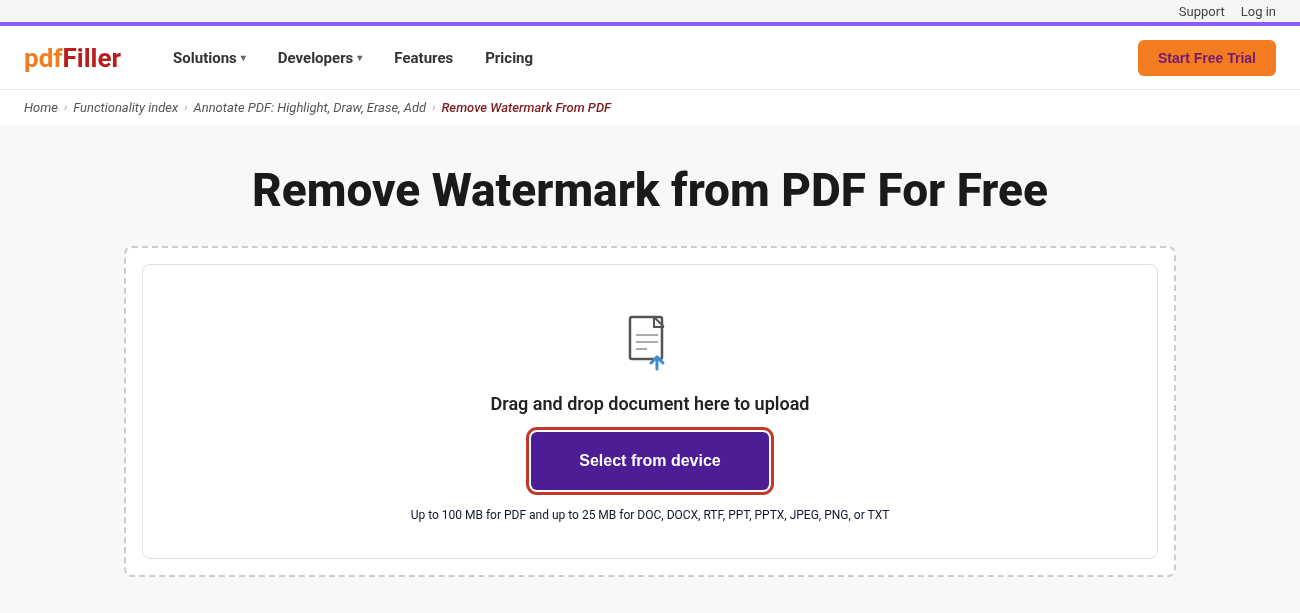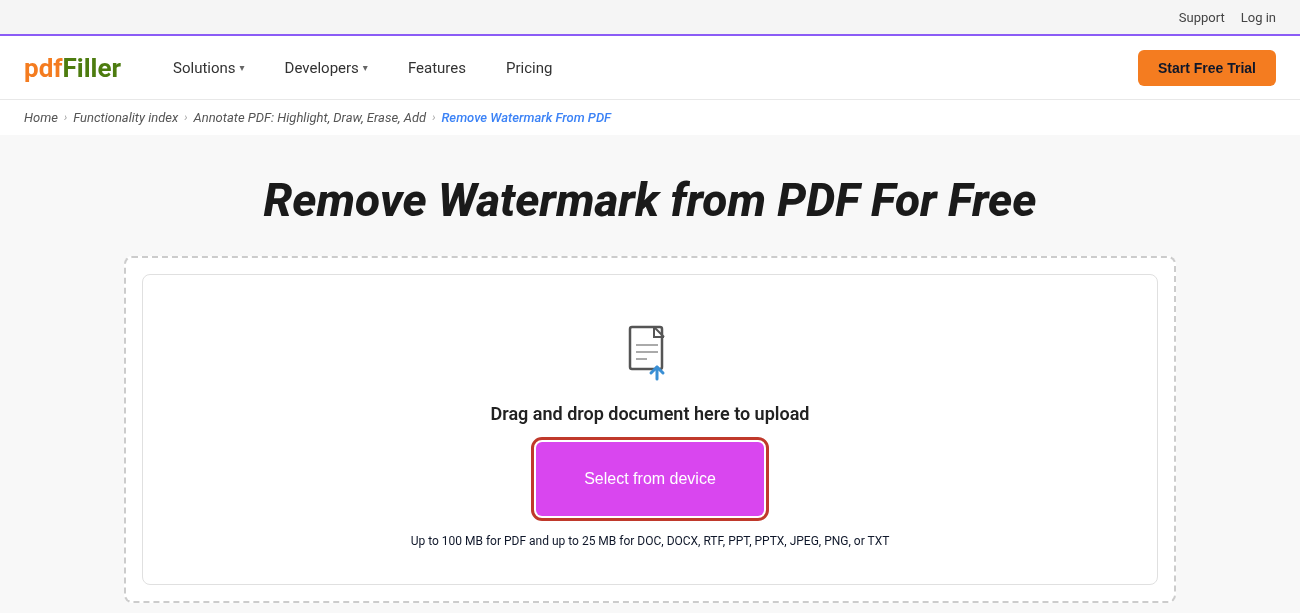--- a/index.html
+++ b/index.html
@@ -1,27 +1,27 @@
 <!DOCTYPE html>
 <html><head>
   <meta charset="utf-8">
   <style>
     * { margin: 0; padding: 0; box-sizing: border-box; }
     body { font-family: -apple-system, BlinkMacSystemFont, 'Segoe UI', Roboto, Arial, sans-serif; background: #fff; color: #333; }
 
     
     .top-bar {
       background: #f5f5f5;
-      border-bottom: 2px solid #8b5cf6;
+      border-bottom: 4px solid #8b5cf6;
       display: flex;
       justify-content: flex-end;
       align-items: center;
       padding: 4px 24px;
       gap: 16px;
-      height: 36px;
+      height: 26px;
     }
     .top-bar a {
       font-size: 13px;
       color: #444;
       text-decoration: none;
       cursor: pointer;
     }
 
     
     .navbar {
@@ -34,45 +34,46 @@
     }
     .logo {
       display: flex;
       align-items: center;
       font-size: 26px;
       font-weight: 700;
       text-decoration: none;
       margin-right: 40px;
     }
     .logo-pdf { color: #f47c20; }
-    .logo-filler { color: #4d7c0f; }
+    .logo-filler { color: #b91c1c; }
     .nav-links {
       display: flex;
       align-items: flex-start;
-      gap: 16px;
+      gap: 8px;
       flex: 1;
+      font-weight: bold;
     }
     .nav-item {
       display: flex;
       align-items: center;
       gap: 4px;
       padding: 8px 12px;
       font-size: 15px;
       color: #333;
       cursor: pointer;
       border-radius: 4px;
       text-decoration: none;
     }
     .chevron {
       font-size: 10px;
       color: #666;
     }
     .nav-cta {
       background: #f47c20;
-      color: #0f172a;
+      color: #701a75;
       border: none;
       padding: 10px 20px;
       border-radius: 6px;
       font-size: 14px;
       font-weight: 600;
       cursor: pointer;
       white-space: nowrap;
     }
 
     
@@ -81,28 +82,27 @@
       font-size: 13px;
       color: #666;
       display: flex;
       align-items: center;
       gap: 6px;
       background: #fff;
       font-style: italic;
     }
     .breadcrumb a { color: #555; text-decoration: none; }
     .breadcrumb .sep { color: #999; font-size: 11px; }
-    .breadcrumb .current { color: #3b82f6; font-weight: 500; }
+    .breadcrumb .current { color: #7f1d1d; font-weight: 500; }
 
     
     .hero {
       text-align: center;
       padding: 40px 24px 30px;
       background: #fff;
-      font-style: italic;
     }
     .hero h1 {
       font-size: 46px;
       font-weight: 800;
       color: #1a1a1a;
       line-height: 1.1;
     }
 
     
     .upload-section {
@@ -130,27 +130,27 @@
       display: flex;
       flex-direction: column;
       align-items: center;
     }
     .drag-text {
       font-size: 18px;
       font-weight: 600;
       color: #222;
     }
     .select-btn {
-      background: #d946ef;
+      background: #4c1d95;
       color: #fff;
       border: none;
-      padding: 28px 48px;
+      padding: 20px 48px;
       border-radius: 6px;
       font-size: 16px;
-      font-weight: 400;
+      font-weight: 700;
       cursor: pointer;
       outline: 3px solid #c0392b;
       outline-offset: 2px;
     }
     .upload-note {
       font-size: 12px;
       color: #0f172a;
     }
 
     

